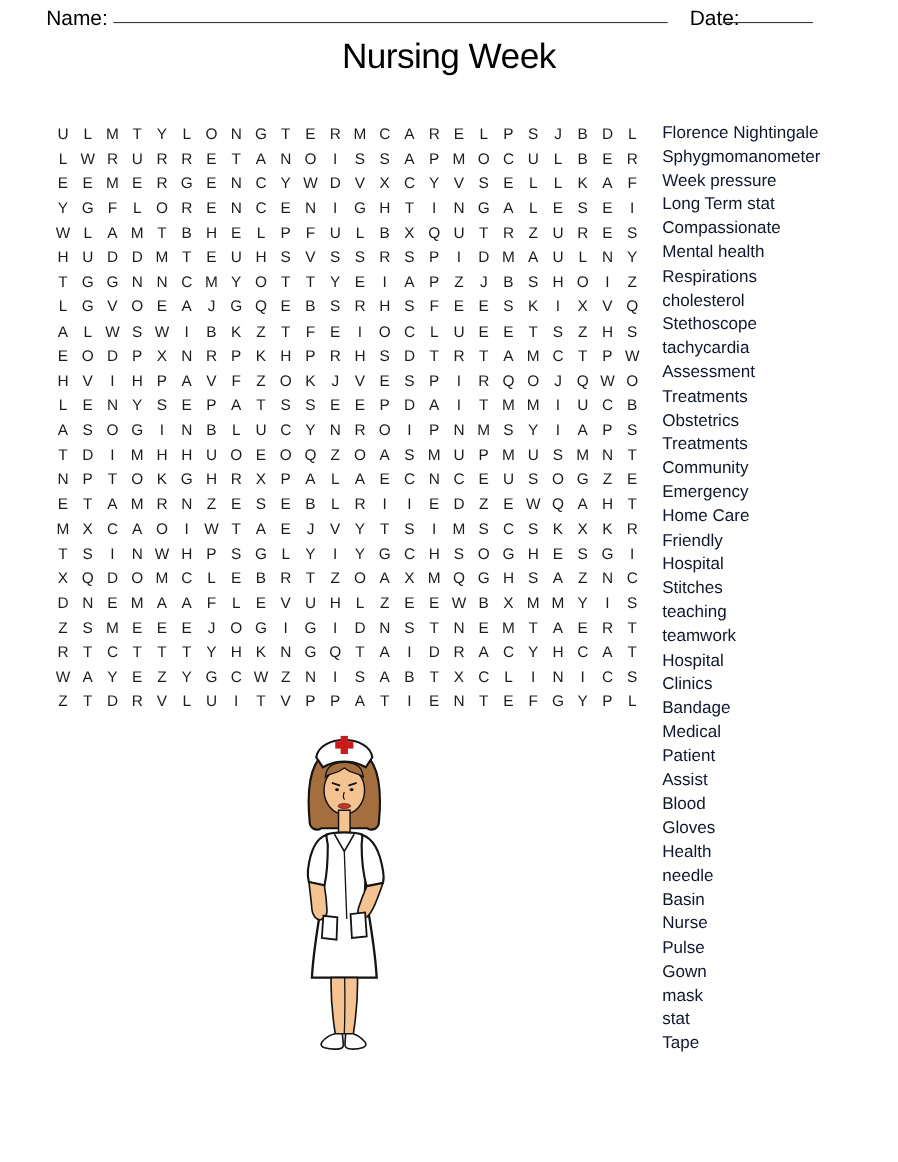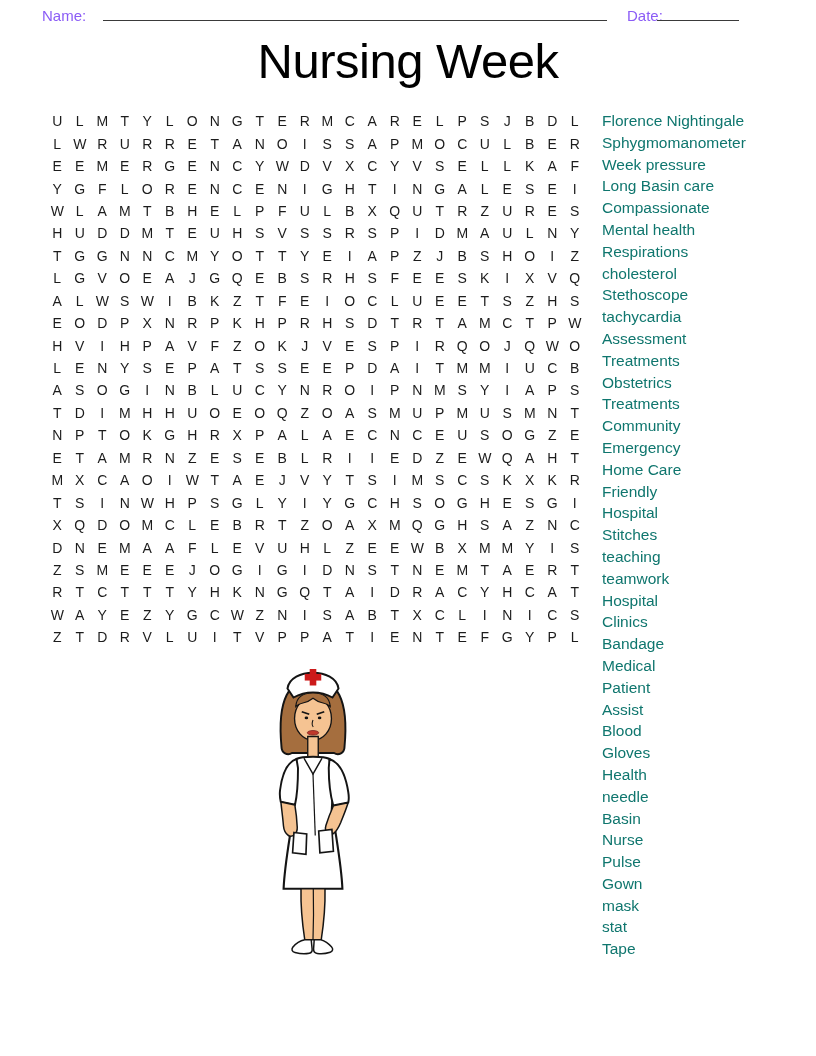--- a/index.html
+++ b/index.html
@@ -1,35 +1,35 @@
 <!DOCTYPE html>
 <html><head>
 <meta charset="utf-8">
 <style>
   html,body{margin:0;padding:0;background:#fff;}
   .page{position:relative;width:816px;height:1056px;background:#fff;overflow:hidden;
         font-family:"Liberation Sans",sans-serif;color:#000;}
   
-  .hdr-label{position:absolute;top:7px;font-size:15px;color:#8b5cf6;}
+  .hdr-label{position:absolute;top:7px;font-size:19px;color:#000000;}
   .name-label{left:42px;}
   .date-label{left:627px;}
   .blank-line{position:absolute;top:3px;height:17px;border-bottom:1.4px solid #3a3a3a;}
   .name-line{left:103px;width:504px;}
   .date-line{left:657px;width:82px;}
   
   .title{position:absolute;left:0;right:0;top:33px;text-align:center;
-         font-size:49px;font-weight:400;letter-spacing:-0.5px;color:#000;}
+         font-size:32px;font-weight:400;letter-spacing:-0.5px;color:#000;}
   
   .grid{position:absolute;left:46px;top:110px;display:grid;
         grid-template-columns:repeat(24,22.5px);grid-auto-rows:22.45px;}
   .cell{display:flex;align-items:center;justify-content:center;
         font-size:14px;color:#1c1c1c;}
   
   .words{position:absolute;left:602px;top:110px;margin:0;padding:0;list-style:none;}
-  .words li{height:21.8px;line-height:21.8px;font-size:15.5px;color:#0f766e;white-space:nowrap;}
+  .words li{height:21.8px;line-height:21.8px;font-size:15.5px;color:#0f172a;white-space:nowrap;}
   
   .nurse{position:absolute;left:238px;top:657px;}
 </style>
 </head>
 <body>
 
 <div class="page">
 
   <span class="hdr-label name-label">Name:</span>
   <span class="blank-line name-line"></span>
@@ -614,21 +614,21 @@
       <span class="cell">G</span>
       <span class="cell">Y</span>
       <span class="cell">P</span>
       <span class="cell">L</span>
     </div>
 
   <ul class="words">
       <li>Florence Nightingale</li>
       <li>Sphygmomanometer</li>
       <li>Week pressure</li>
-      <li>Long Basin care</li>
+      <li>Long Term stat</li>
       <li>Compassionate</li>
       <li>Mental health</li>
       <li>Respirations</li>
       <li>cholesterol</li>
       <li>Stethoscope</li>
       <li>tachycardia</li>
       <li>Assessment</li>
       <li>Treatments</li>
       <li>Obstetrics</li>
       <li>Treatments</li>

